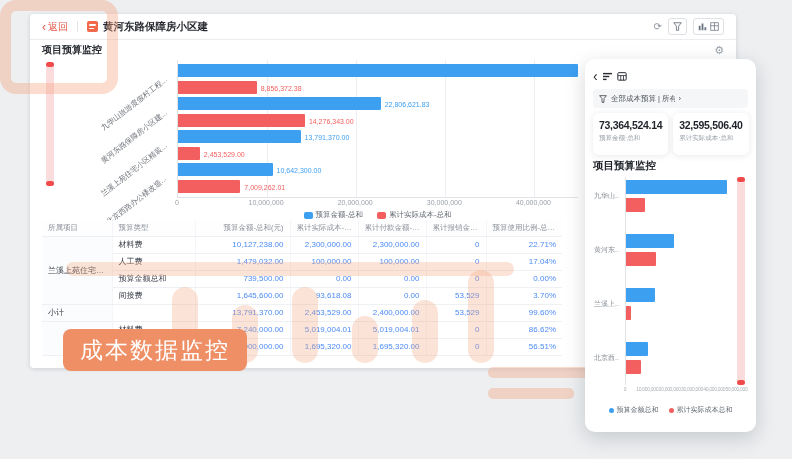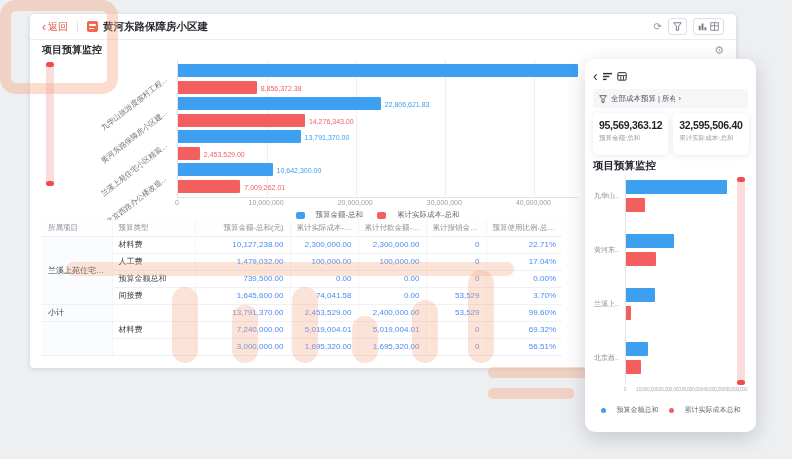--- a/index.html
+++ b/index.html
@@ -38,21 +38,21 @@
     font-size:7px;white-space:nowrap;}
   .ticks{position:absolute;height:10px;}
   #main-ticks{left:147px;top:139px;width:401px;}
   .ticks span{position:absolute;transform:translateX(-50%);font-size:7px;color:#9aa0a8;white-space:nowrap;}
   .cats{position:absolute;}
   #main-cats{left:0;top:0;width:141px;height:138px;}
   #main-cats div{position:absolute;right:5px;transform:translateY(-50%) rotate(-38deg);
     transform-origin:100% 50%;font-size:7.5px;color:#6b7078;white-space:nowrap;}
   .legend{display:flex;justify-content:center;align-items:center;gap:14px;}
   #main-legend{position:absolute;left:147px;top:150px;width:401px;}
-  .legend-item{display:flex;align-items:center;gap:11px;cursor:pointer;}
+  .legend-item{display:flex;align-items:center;gap:3px;cursor:pointer;}
   .legend-item i{display:inline-block;}
   #main-legend .legend-item i{width:9px;height:7px;border-radius:2px;}
   .legend-item b{font-weight:400;font-size:7.5px;color:#5f6670;}
   .v-scrollbar{position:absolute;background:#fadcdc;border-radius:4px;cursor:pointer;}
   .v-scrollbar .cap{position:absolute;left:0;right:0;height:5px;background:#f04b4b;border-radius:4px;}
   .cap.top{top:0;} .cap.bot{bottom:0;}
   #main-scroll{left:16px;top:2px;width:8px;height:124px;}
 
   
   .data-table{position:absolute;left:12px;top:206px;width:520px;border-collapse:collapse;
@@ -252,42 +252,42 @@
             <td class="t-left type">预算金额总和</td>
             <td class="num t-right">739,500.00</td>
             <td class="num t-right">0.00</td>
             <td class="num t-right">0.00</td>
             <td class="num t-right">0</td>
             <td class="num t-right">0.00%</td>
           </tr>
           <tr>
             <td class="t-left type">间接费</td>
             <td class="num t-right">1,645,600.00</td>
-            <td class="num t-right">74,041.58</td>
+            <td class="num t-right">93,618.08</td>
             <td class="num t-right">0.00</td>
             <td class="num t-right">53,529</td>
             <td class="num t-right">3.70%</td>
           </tr>
           <tr>
             <td rowspan="1" class="t-left proj">小计</td>
             <td class="t-left type"></td>
             <td class="num t-right">13,791,370.00</td>
             <td class="num t-right">2,453,529.00</td>
             <td class="num t-right">2,400,000.00</td>
             <td class="num t-right">53,529</td>
             <td class="num t-right">99.60%</td>
           </tr>
           <tr>
             <td rowspan="2" class="t-left proj"></td>
             <td class="t-left type">材料费</td>
             <td class="num t-right">7,240,000.00</td>
             <td class="num t-right">5,019,004.01</td>
             <td class="num t-right">5,019,004.01</td>
             <td class="num t-right">0</td>
-            <td class="num t-right">69.32%</td>
+            <td class="num t-right">86.62%</td>
           </tr>
           <tr>
             <td class="t-left type"></td>
             <td class="num t-right">3,000,000.00</td>
             <td class="num t-right">1,695,320.00</td>
             <td class="num t-right">1,695,320.00</td>
             <td class="num t-right">0</td>
             <td class="num t-right">56.51%</td>
           </tr>
         </tbody>
@@ -300,20 +300,21 @@
     <div class="wm wm-bar" style="left:232px;top:305px;height:58px;"></div>
     <div class="wm wm-bar" style="left:292px;top:287px;height:76px;"></div>
     <div class="wm wm-bar" style="left:352px;top:316px;height:47px;"></div>
     <div class="wm wm-bar" style="left:412px;top:300px;height:63px;"></div>
     <div class="wm wm-bar" style="left:468px;top:270px;height:93px;"></div>
     <div class="wm-monitor"></div>
     <div class="wm-line" style="position:absolute;left:488px;top:367px;width:126px;height:11px;"></div>
     <div class="wm-line" style="position:absolute;left:488px;top:388px;width:86px;height:11px;"></div>
   </div>
 
+  <div class="badge" style="background: rgb(239, 143, 102);">成本数据监控</div>
 
   <div class="panel">
     <div class="p-header">
       <span class="p-back">‹</span>
       <span class="p-ic">
         <svg width="11" height="9" viewBox="0 0 12 10">
             <rect x="1" y="1" width="10" height="1.6" fill="#2a2e34"></rect>
             <rect x="1" y="4.2" width="7" height="1.6" fill="#2a2e34"></rect>
             <rect x="1" y="7.4" width="4" height="1.6" fill="#2a2e34"></rect>
           </svg>
@@ -327,21 +328,21 @@
     </div>
     <div class="p-filter">
       <svg class="funnel-svg" width="8" height="8" viewBox="0 0 12 12">
           <path d="M1 1h10L7.5 5.5V11h-3V5.5Z" fill="none" stroke="#4a4f55" stroke-width="1.3"></path>
         </svg>
       <span>全部成本预算 | 所有时间 | 等于已通过</span>
       <span class="chev2">›</span>
     </div>
     <div class="p-stats" id="p-stats">
         <div class="p-stat">
-          <div class="v">95,569,363.12</div>
+          <div class="v">73,364,524.14</div>
           <div class="l">预算金额·总和</div>
         </div>
         <div class="p-stat">
           <div class="v">32,595,506.40</div>
           <div class="l">累计实际成本·总和</div>
         </div>
       </div>
     <div class="p-section">项目预算监控</div>
     <div class="cats" id="panel-cats">
         <div style="top: 19px;">九华山..</div>

